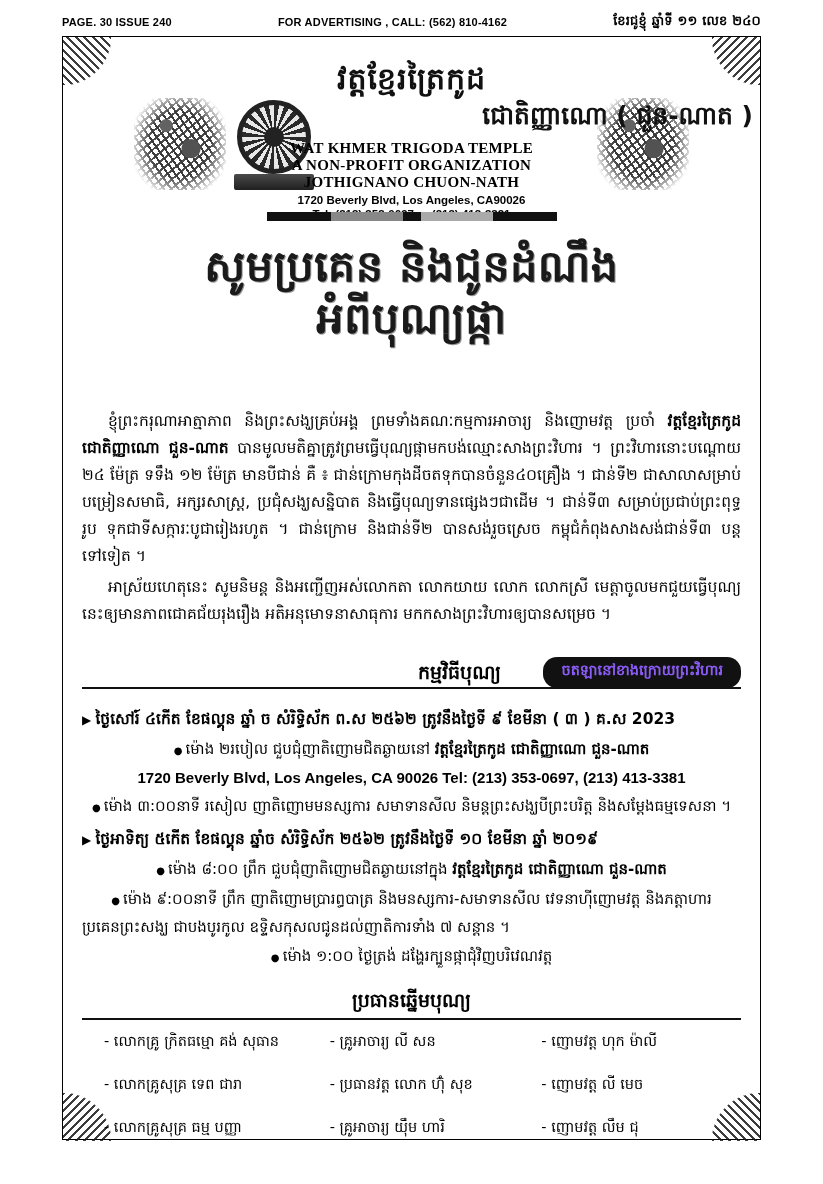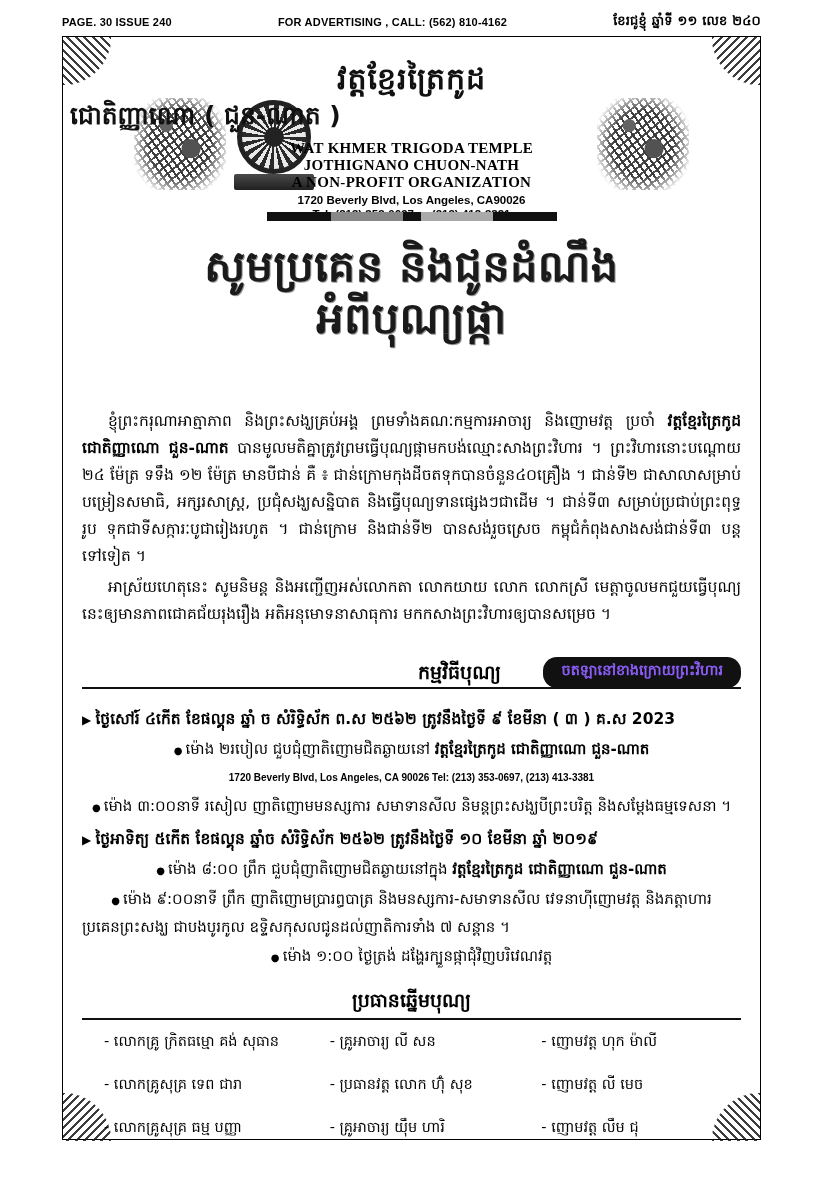--- a/index.html
+++ b/index.html
@@ -56,21 +56,21 @@
     left:0;right:0;top:12px;
     text-align:center;
     font-size:30px;
     font-weight:bold;
     color:#111;
     letter-spacing:1px;
   }
   .kh-title2{
     position:absolute;
     left:0;right:0;top:52px;
-    text-align:left;
+    text-align:right;
     font-size:25px;
     font-weight:bold;
     color:#111;
   }
   .en-title{
     position:absolute;
     left:0;right:0;top:92px;
     text-align:center;
     font-family:"Liberation Serif",serif;
     font-size:15px;
@@ -210,21 +210,21 @@
   .sched .day:before{content:"\25B6\00a0";font-size:12px;}
   .sched .item{
     text-align:center;
     margin-top:4px;
   }
   .sched .item:before{content:"\25CF\00a0";font-size:10px;}
   .sched .plain{
     text-align:center;
     margin-top:2px;
     font-family:"Liberation Sans",sans-serif;
-    font-size:10px;
+    font-size:15px;
     font-weight:bold;
   }
   .sched .cont{
     margin-top:2px;
     text-align:justify;
   }
   .sched b{font-weight:bold;}
 
   
   .sponsor-title{
@@ -291,22 +291,22 @@
   <div class="masthead">
     <div class="apsara left"></div>
     <div class="apsara right"></div>
     <div class="wheel"></div>
     <div class="wheel-base"></div>
 
     <div class="kh-title1">វត្តខ្មែរត្រៃកូដ</div>
     <div class="kh-title2">ជោតិញ្ញាណោ ( ជួន-ណាត )</div>
     <div class="en-title">
       <div>WAT KHMER TRIGODA TEMPLE</div>
+      <div>A NON-PROFIT ORGANIZATION</div>
       <div>JOTHIGNANO CHUON-NATH</div>
-      <div>A NON-PROFIT ORGANIZATION</div>
     </div>
     <div class="addr">
       <div>1720 Beverly Blvd, Los Angeles, CA90026</div>
       <div>Tel: (213) 353-0697 or (213) 413-3321</div>
     </div>
   </div>
   <div class="rule-bar"></div>
 
   <div class="headline">
     <div>សូមប្រគេន និងជូនដំណឹង</div>

